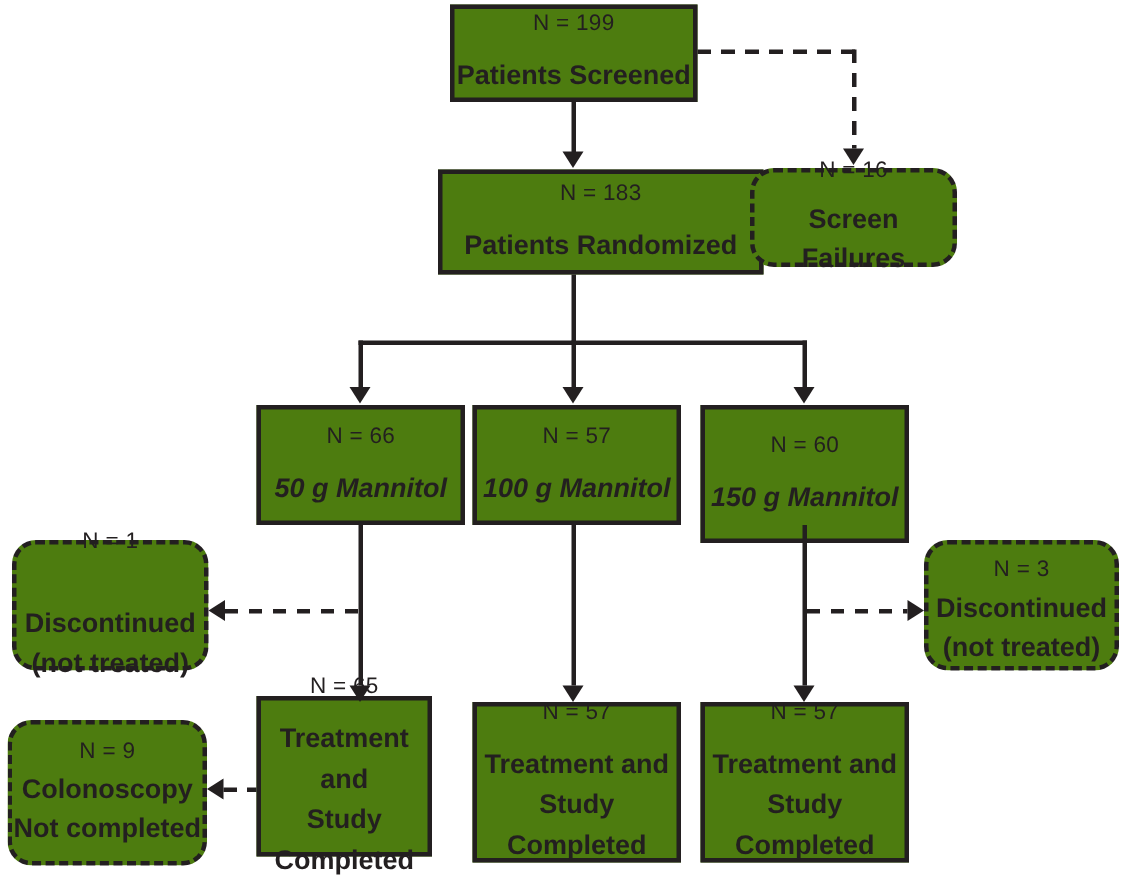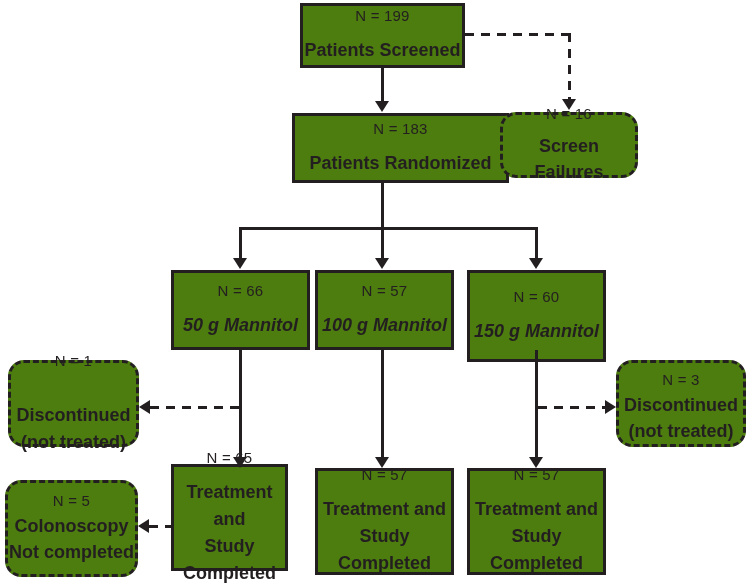--- a/index.html
+++ b/index.html
@@ -128,21 +128,21 @@
 (not treated)</div>
   </div>
 
   <div class="box dashed" style="left:616px; top:360px; width:130px; height:87px;justify-content:flex-end;">
     <div class="n">N = 3</div>
     <div class="label">Discontinued
 (not treated)</div>
   </div>
 
   <div class="box dashed" style="left:5px; top:480px; width:133px; height:97px;">
-    <div class="n">N = 5</div>
+    <div class="n">N = 9</div>
     <div class="label">Colonoscopy
 Not completed</div>
   </div>
 
   <div class="vline" style="left:381px; top:68px; height:34px;"></div>
   <div class="arr-down" style="left:375px; top:101px;"></div>
 
   <div class="vline" style="left:381px; top:183px; height:47px;"></div>
   <div class="hline" style="left:239px; top:227px; width:299px;"></div>
 

